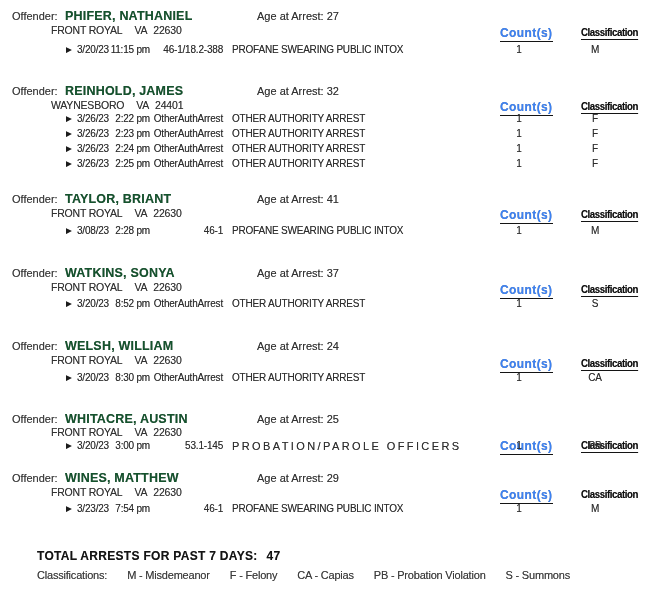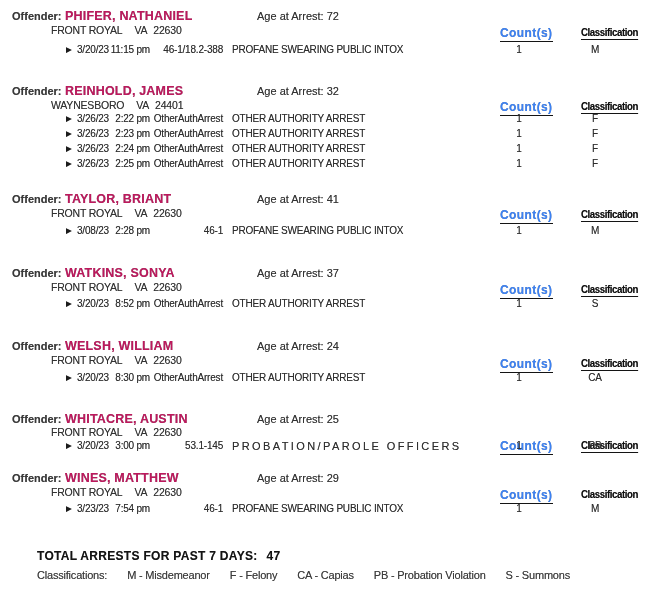--- a/index.html
+++ b/index.html
@@ -3,22 +3,22 @@
 <meta charset="utf-8">
 <style>
   html,body{margin:0;padding:0;background:#ffffff;}
   .page{
     position:relative;width:649px;height:600px;background:#fff;overflow:hidden;
     font-family:"Liberation Sans", sans-serif;color:#2e2e2e;
     text-shadow:0 0 .4px rgba(40,40,40,.55);
   }
   .record{position:absolute;left:0;width:649px;height:0;overflow:visible;}
   .abs{position:absolute;white-space:nowrap;}
-  .lbl{left:12px;top:0;font-size:11px;color:#3a3a3a;font-weight:bold;}
-  .name{left:65px;top:-1px;font-size:12.5px;font-weight:bold;color:#be185d;letter-spacing:.2px;}
+  .lbl{left:12px;top:0;font-size:11px;color:#3a3a3a;}
+  .name{left:65px;top:-1px;font-size:12.5px;font-weight:bold;color:#14532d;letter-spacing:.2px;}
   .age{left:257px;top:0;font-size:11px;color:#333;}
   .cityline{left:51px;top:14px;font-size:10.5px;color:#333;letter-spacing:-.2px;}
   .cityline .state{margin-left:12px;}
   .cityline .zip{margin-left:6px;}
   .counts-head{left:500px;font-size:12px;font-weight:bold;color:#3b82f6;
     letter-spacing:.4px;border-bottom:1.5px solid #141414;padding-bottom:1px;}
   .class-head{left:581px;font-size:11.5px;font-weight:bold;color:#0f0f0f;
     letter-spacing:-.5px;transform:scaleX(.84);transform-origin:0 50%;
     border-bottom:1.5px solid #141414;padding-bottom:1px;}
   .class-head.nounder{border-bottom:none;}
@@ -36,21 +36,21 @@
   .legend-line{position:absolute;left:37px;top:569px;font-size:11px;color:#3c3c3c;letter-spacing:-.2px;display:flex;gap:20px;white-space:nowrap;}
 </style>
 </head>
 <body>
 
 <div class="page">
 
   <div class="record" style="top:10px">
     <span class="abs lbl">Offender:</span>
     <span class="abs name">PHIFER, NATHANIEL</span>
-    <span class="abs age"><span>Age at Arrest:</span> <span>72</span></span>
+    <span class="abs age"><span>Age at Arrest:</span> <span>27</span></span>
     <span class="abs cityline"><span>FRONT ROYAL</span><span class="state">VA</span><span class="zip">22630</span></span>
     <span class="abs counts-head" style="top:16px">Count(s)</span>
     <span class="abs class-head" style="top:16px">Classification</span>
     <div class="row" style="top:34px">
       <span class="abs arrow">▶</span>
       <span class="abs date">3/20/23</span>
       <span class="abs time">11:15 pm</span>
       <span class="abs code">46-1/18.2-388</span>
       <span class="abs offense">PROFANE SWEARING PUBLIC INTOX</span>
       <span class="abs count">1</span>

